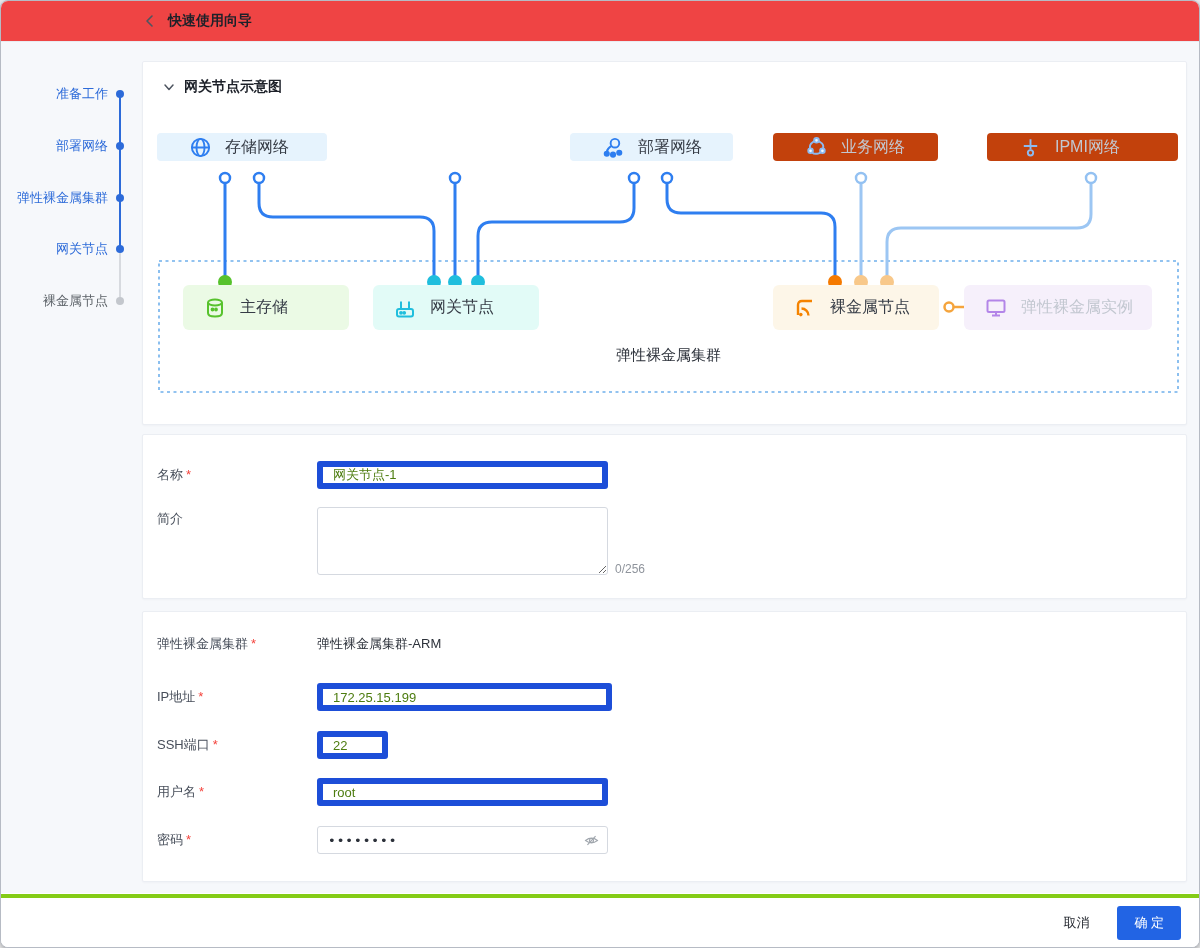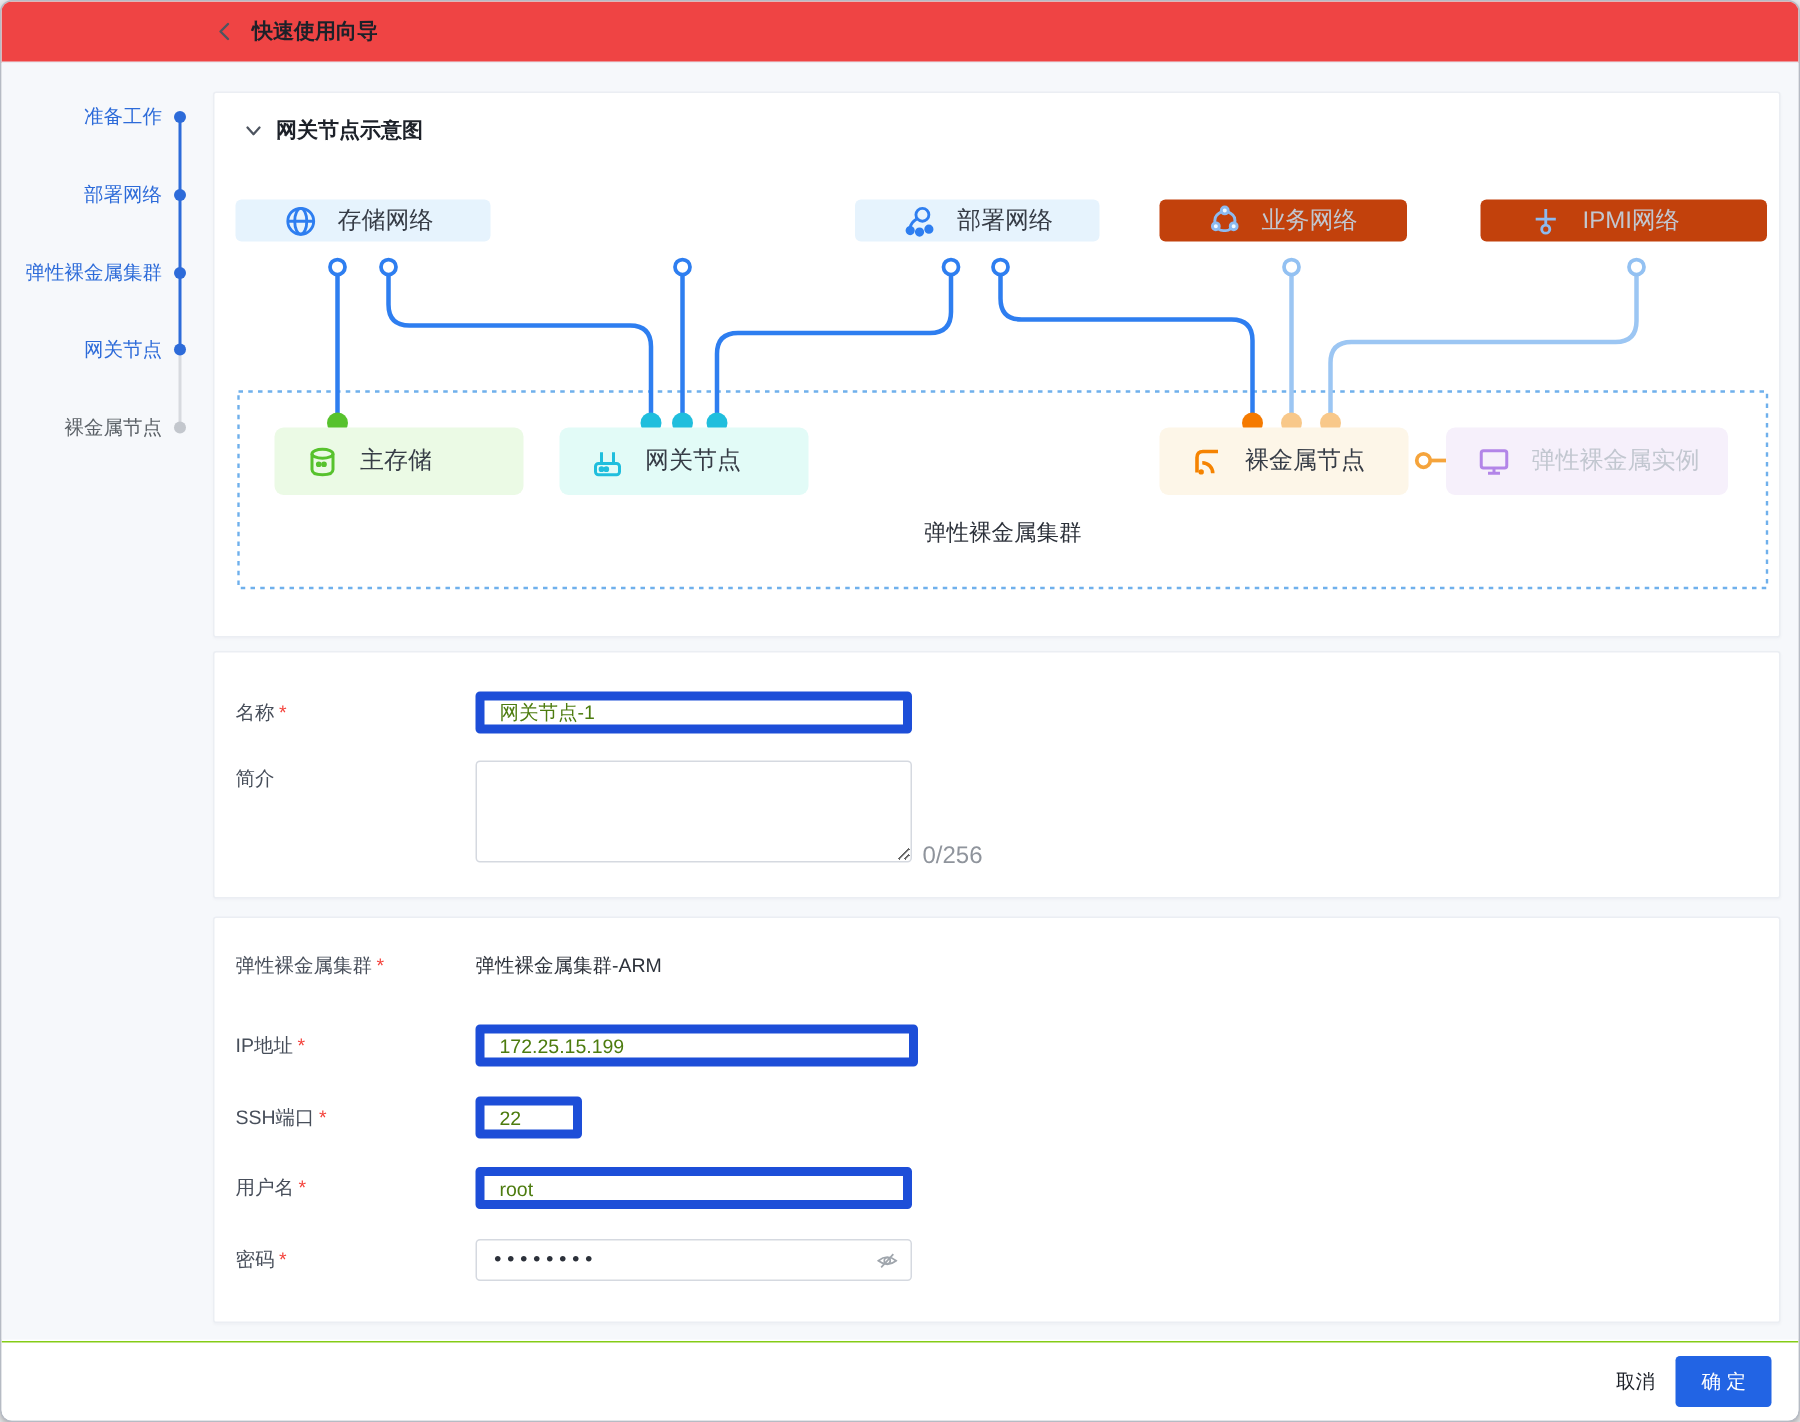--- a/index.html
+++ b/index.html
@@ -5,21 +5,21 @@
   html,body{margin:0;padding:0;background:#e9eaec;font-family:"Liberation Sans","DejaVu Sans",sans-serif;}
   .window{position:relative;width:1198px;height:946px;margin:0 auto;background:#fff;
     border:1px solid #b6bbc4;border-radius:8px;overflow:hidden;box-shadow:0 2px 5px rgba(0,0,0,.28);}
   
   .hdr{height:41px;background:#ef4444;border-bottom:1px solid #e9ecf1;display:flex;align-items:center;padding-left:139px;box-sizing:border-box;}
   .hdr .back{display:flex;align-items:center;justify-content:center;width:20px;height:20px;cursor:pointer;}
   .hdr .title{margin-left:8px;font-size:14px;font-weight:700;color:#1d2129;}
   
   .main{position:relative;height:851px;background:#f6f8fb;}
   
-  .steps{position:absolute;left:0;top:0;width:141px;height:100%;}
+  .steps{position:absolute;left:0;top:16px;width:141px;height:100%;}
   .stepline{position:absolute;left:118px;width:2px;}
   .stepline.blue{background:var(--accent,#2d6bd9);}
   .stepline.gray{background:#d7dadf;}
   .stepdot{position:absolute;left:115px;width:8px;height:8px;border-radius:50%;}
   .stepdot.blue{background:var(--accent,#2d6bd9);}
   .stepdot.gray{background:#c3c7cd;}
   .steplabel{position:absolute;right:34px;font-size:13px;line-height:18px;white-space:nowrap;cursor:pointer;}
   .steplabel.blue{color:var(--accent,#2d6bd9);}
   .steplabel.gray{color:#5b6167;}
   
@@ -37,28 +37,28 @@
   .nodebox{position:absolute;top:223px;height:45px;border-radius:6px;display:flex;align-items:center;gap:13px;padding-left:20px;box-sizing:border-box;font-size:16px;color:#363c46;}
   .clusterlabel{position:absolute;left:16px;top:284px;width:1019px;text-align:center;font-size:15px;color:#2c313a;}
   .icn{flex:0 0 auto;display:block;}
   
   .frm-label{position:absolute;left:14px;font-size:13px;color:#474e5a;line-height:28px;white-space:nowrap;}
   .req{color:#f4433c;margin-left:3px;}
   .inp{position:absolute;height:28px;border:6px solid #1d4ed8;border-radius:3px;background:#fff;
        font-size:13px;color:#4d7c0f;padding:0 10px;box-sizing:border-box;font-family:"Liberation Sans","DejaVu Sans",sans-serif;outline:none;}
   .txa{position:absolute;border:1px solid #d5d9e0;border-radius:3px;background:#fff;resize:both;
        font-size:13px;color:#2c313a;padding:6px 10px;box-sizing:border-box;font-family:"Liberation Sans","DejaVu Sans",sans-serif;outline:none;}
-  .counter{position:absolute;font-size:16px;color:#8f949c;}
+  .counter{position:absolute;font-size:12px;color:#8f949c;}
   .statictext{position:absolute;left:174px;font-size:13px;color:#2c313a;line-height:16px;}
   .pwdwrap{position:absolute;display:flex;align-items:center;height:28px;border:1px solid #d5d9e0;border-radius:3px;background:#fff;box-sizing:border-box;padding:0 8px 0 10px;}
   .pwdwrap input{flex:1;border:none;outline:none;font-size:13px;letter-spacing:1px;color:#2c313a;padding:0;background:transparent;font-family:"DejaVu Sans",sans-serif;}
   .eyebtn{cursor:pointer;display:flex;align-items:center;}
   
-  .ftr{position:absolute;left:0;bottom:0;width:100%;height:53px;background:#fff;border-top:1px solid #84cc16;
-       display:flex;align-items:center;justify-content:flex-end;padding-right:18px;box-sizing:border-box;gap:0;}
+  .ftr{position:absolute;left:0;bottom:0;width:100%;height:53px;background:#fff;border-top:4px solid #84cc16;
+       display:flex;align-items:center;justify-content:flex-end;padding-right:18px;box-sizing:border-box;gap:14px;}
   .btn-cancel{background:none;border:none;font-size:13px;color:#1d2129;padding:8px 14px;cursor:pointer;font-family:inherit;}
   .btn-ok{background:var(--accent2,#2264e4);color:#fff;border:none;font-size:13px;padding:8px 17px;border-radius:3px;cursor:pointer;font-family:inherit;}
 </style>
 </head>
 <body>
 
 <div class="window">
 
   <div class="hdr">
     <span class="back">

